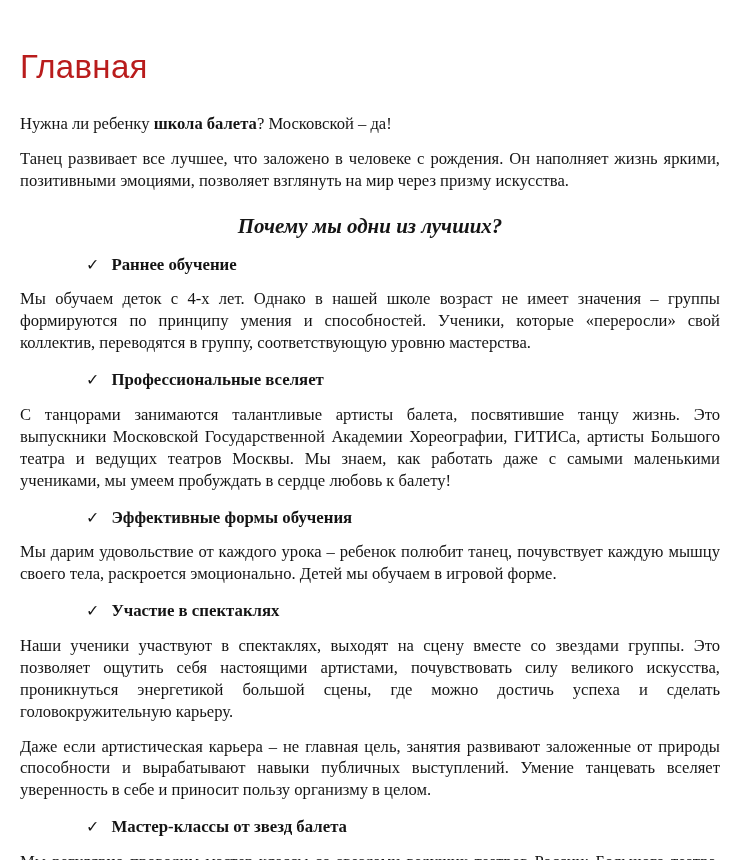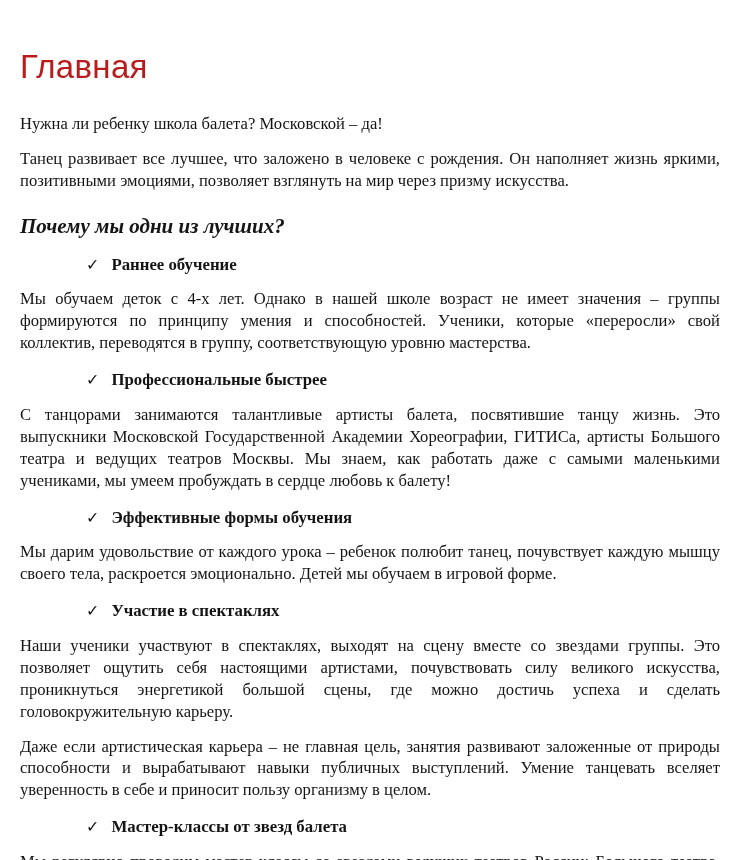--- a/index.html
+++ b/index.html
@@ -36,37 +36,38 @@
     hyphens: auto;
     -webkit-hyphens: auto;
   }
   h2.section-heading {
     font-family: "Liberation Serif", serif;
     font-size: 21px;
     font-style: italic;
     font-weight: 700;
     color: #151515;
     margin: 22px 0 15px 0;
+    text-align: center;
   }
   .bullet {
     margin: 15px 0 13px 66px;
     font-size: 16.8px;
     line-height: 1.3;
   }
   .bullet .check {
     display: inline-block;
     margin-right: 12px;
     font-weight: 400;
     font-size: 16px;
   }
   .bullet .bullet-label {
     font-weight: 700;
   }
   p.body strong {
-    font-weight: 400;
+    font-weight: 700;
   }
 </style>
 </head>
 <body>
 
 <div class="page">
 
   <h1 class="page-title">Главная</h1>
 
   <p class="body"><span>Нужна ли ребенку </span><strong>школа балета</strong><span>? Московской – да!</span></p>
@@ -74,21 +75,21 @@
   <p class="body">Танец развивает все лучшее, что заложено в человеке с рождения. Он наполняет жизнь яркими, позитивными эмоциями, позволяет взглянуть на мир через призму искусства.</p>
 
   <h2 class="section-heading">Почему мы одни из лучших?</h2>
 
   <div class="bullet">
     <span class="check">✓</span><span class="bullet-label">Раннее обучение</span>
   </div>
   <p class="body">Мы обучаем деток с 4-х лет. Однако в нашей школе возраст не имеет значения – группы формируются по принципу умения и способностей. Ученики, которые «переросли» свой коллектив, переводятся в группу, соответствующую уровню мастерства.</p>
 
   <div class="bullet">
-    <span class="check">✓</span><span class="bullet-label">Профессиональные быстрее</span>
+    <span class="check">✓</span><span class="bullet-label">Профессиональные вселяет</span>
   </div>
   <p class="body">С танцорами занимаются талантливые артисты балета, посвятившие танцу жизнь. Это выпускники Московской Государственной Академии Хореографии, ГИТИСа, артисты Большого театра и ведущих театров Москвы. Мы знаем, как работать даже с самыми маленькими учениками, мы умеем пробуждать в сердце любовь к балету!</p>
 
   <div class="bullet">
     <span class="check">✓</span><span class="bullet-label">Эффективные формы обучения</span>
   </div>
   <p class="body">Мы дарим удовольствие от каждого урока – ребенок полюбит танец, почувствует каждую мышцу своего тела, раскроется эмоционально. Детей мы обучаем в игровой форме.</p>
 
   <div class="bullet">
     <span class="check">✓</span><span class="bullet-label">Участие в спектаклях</span>

